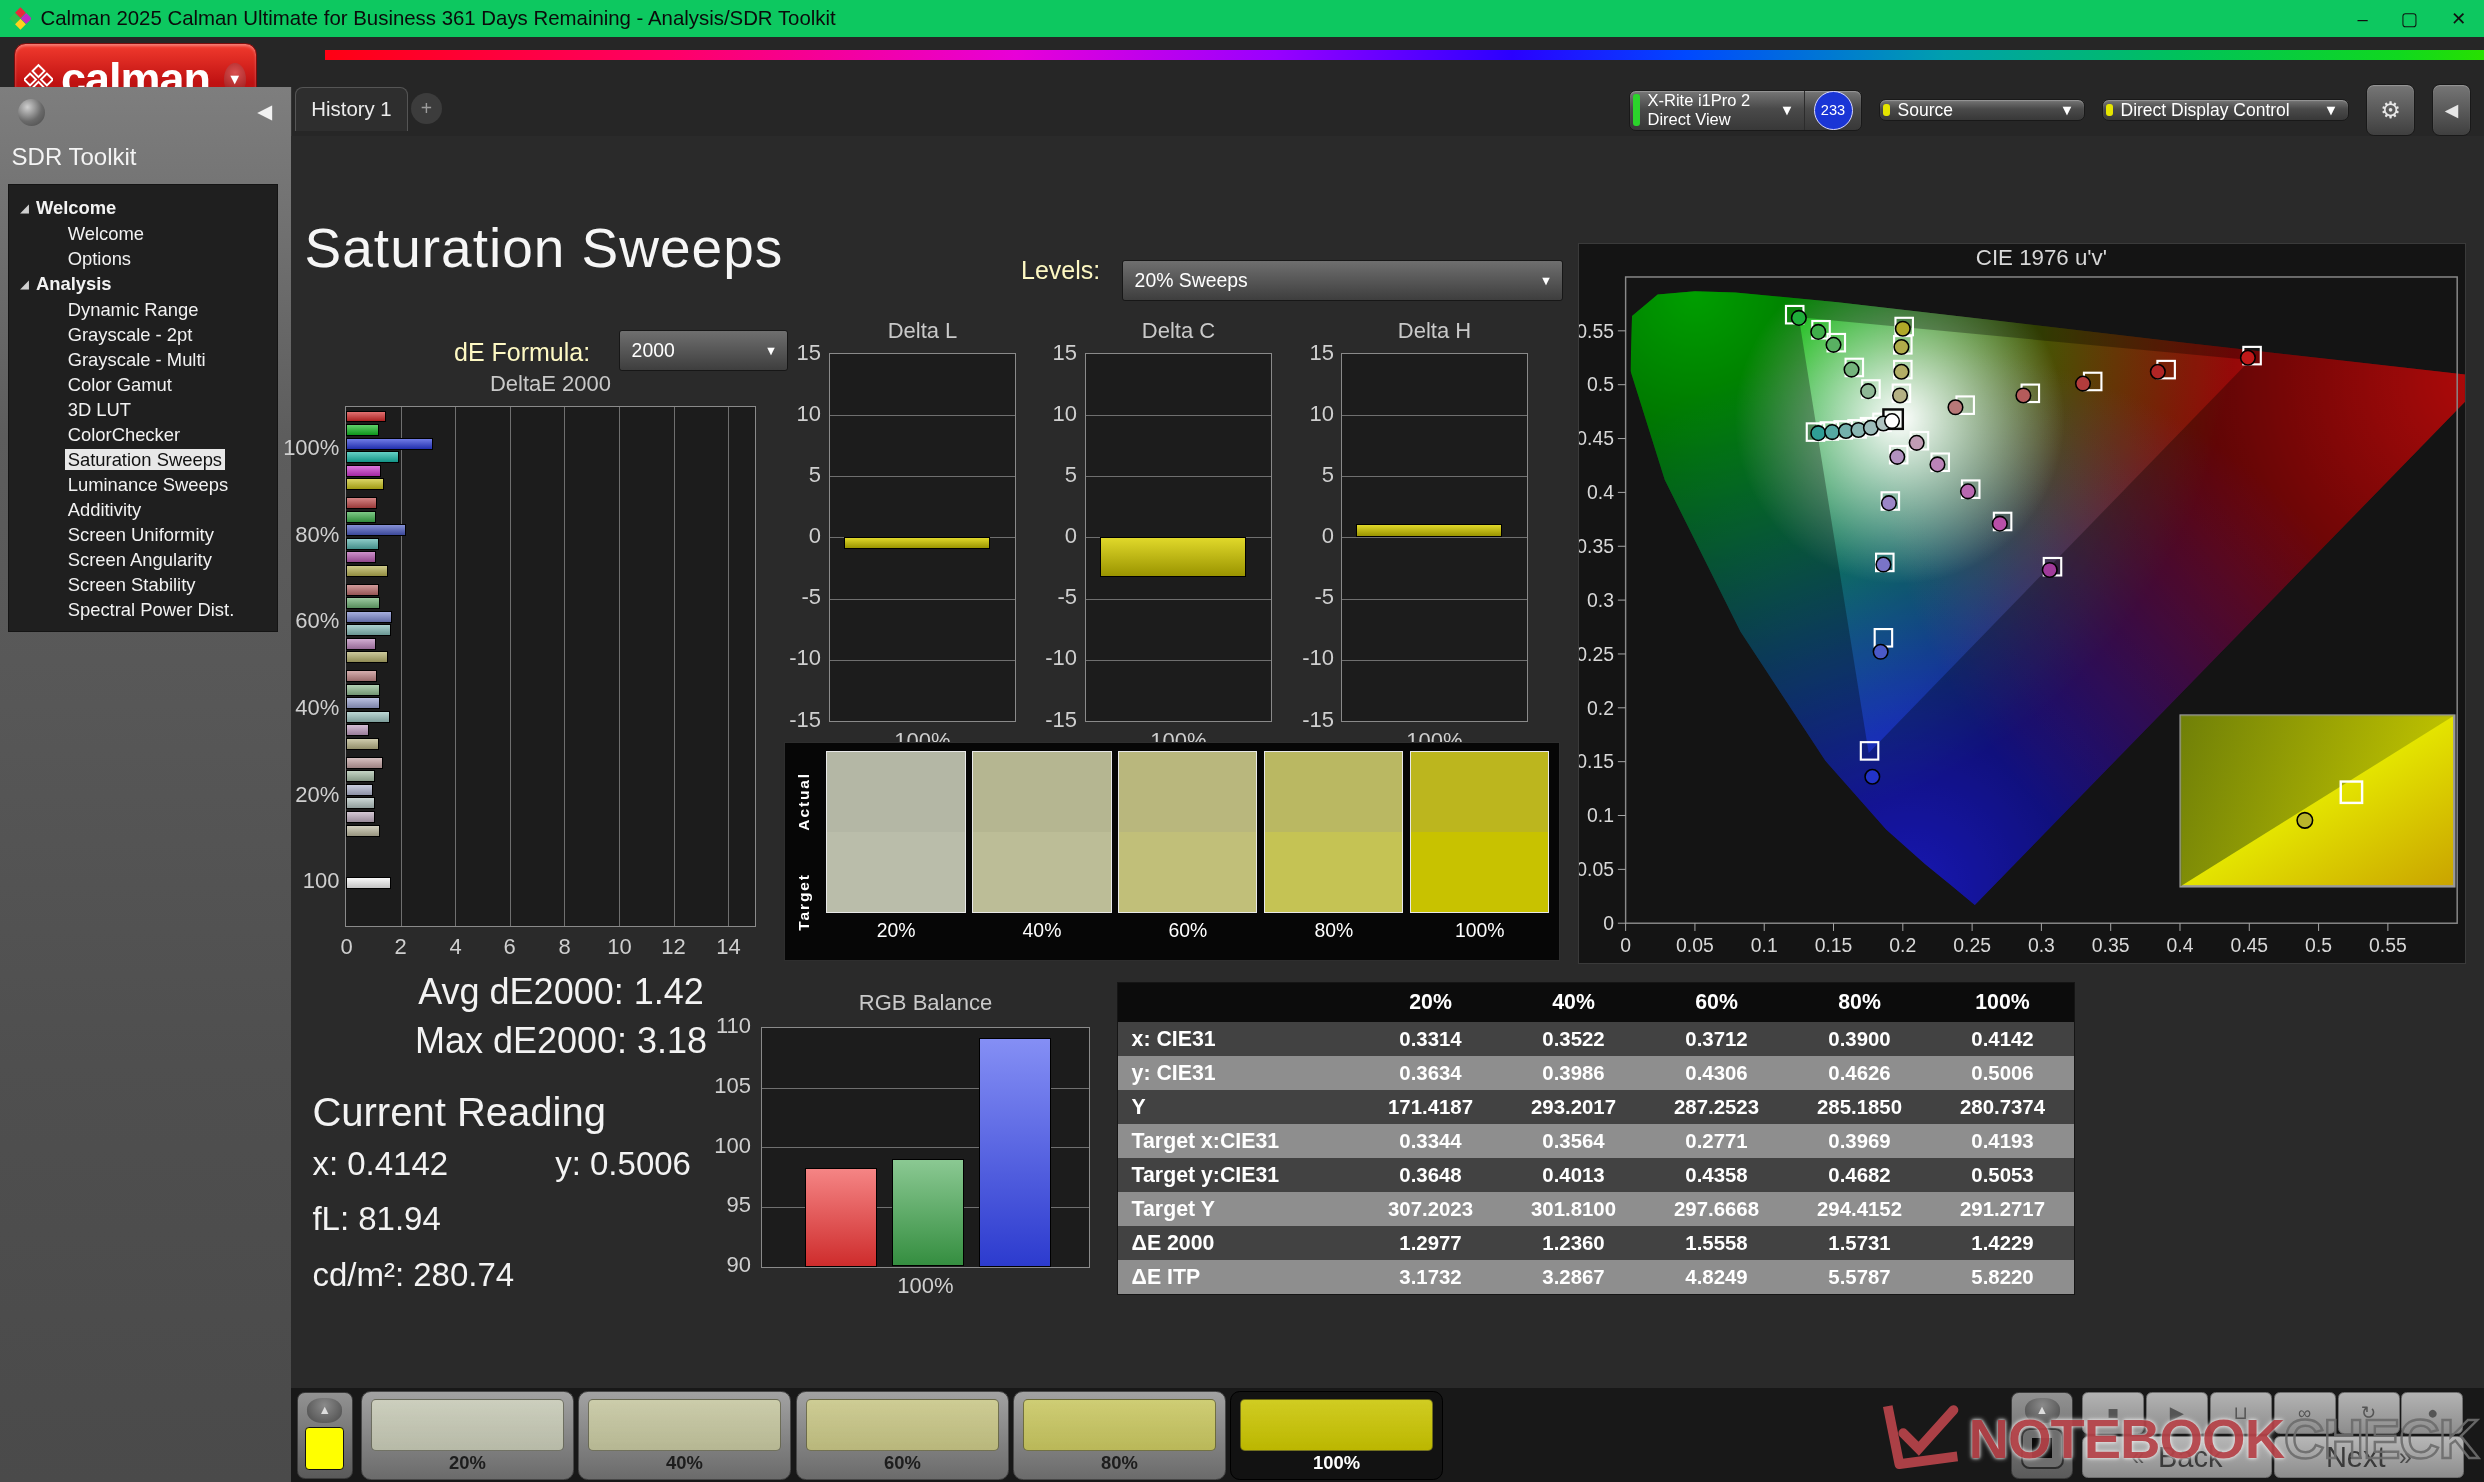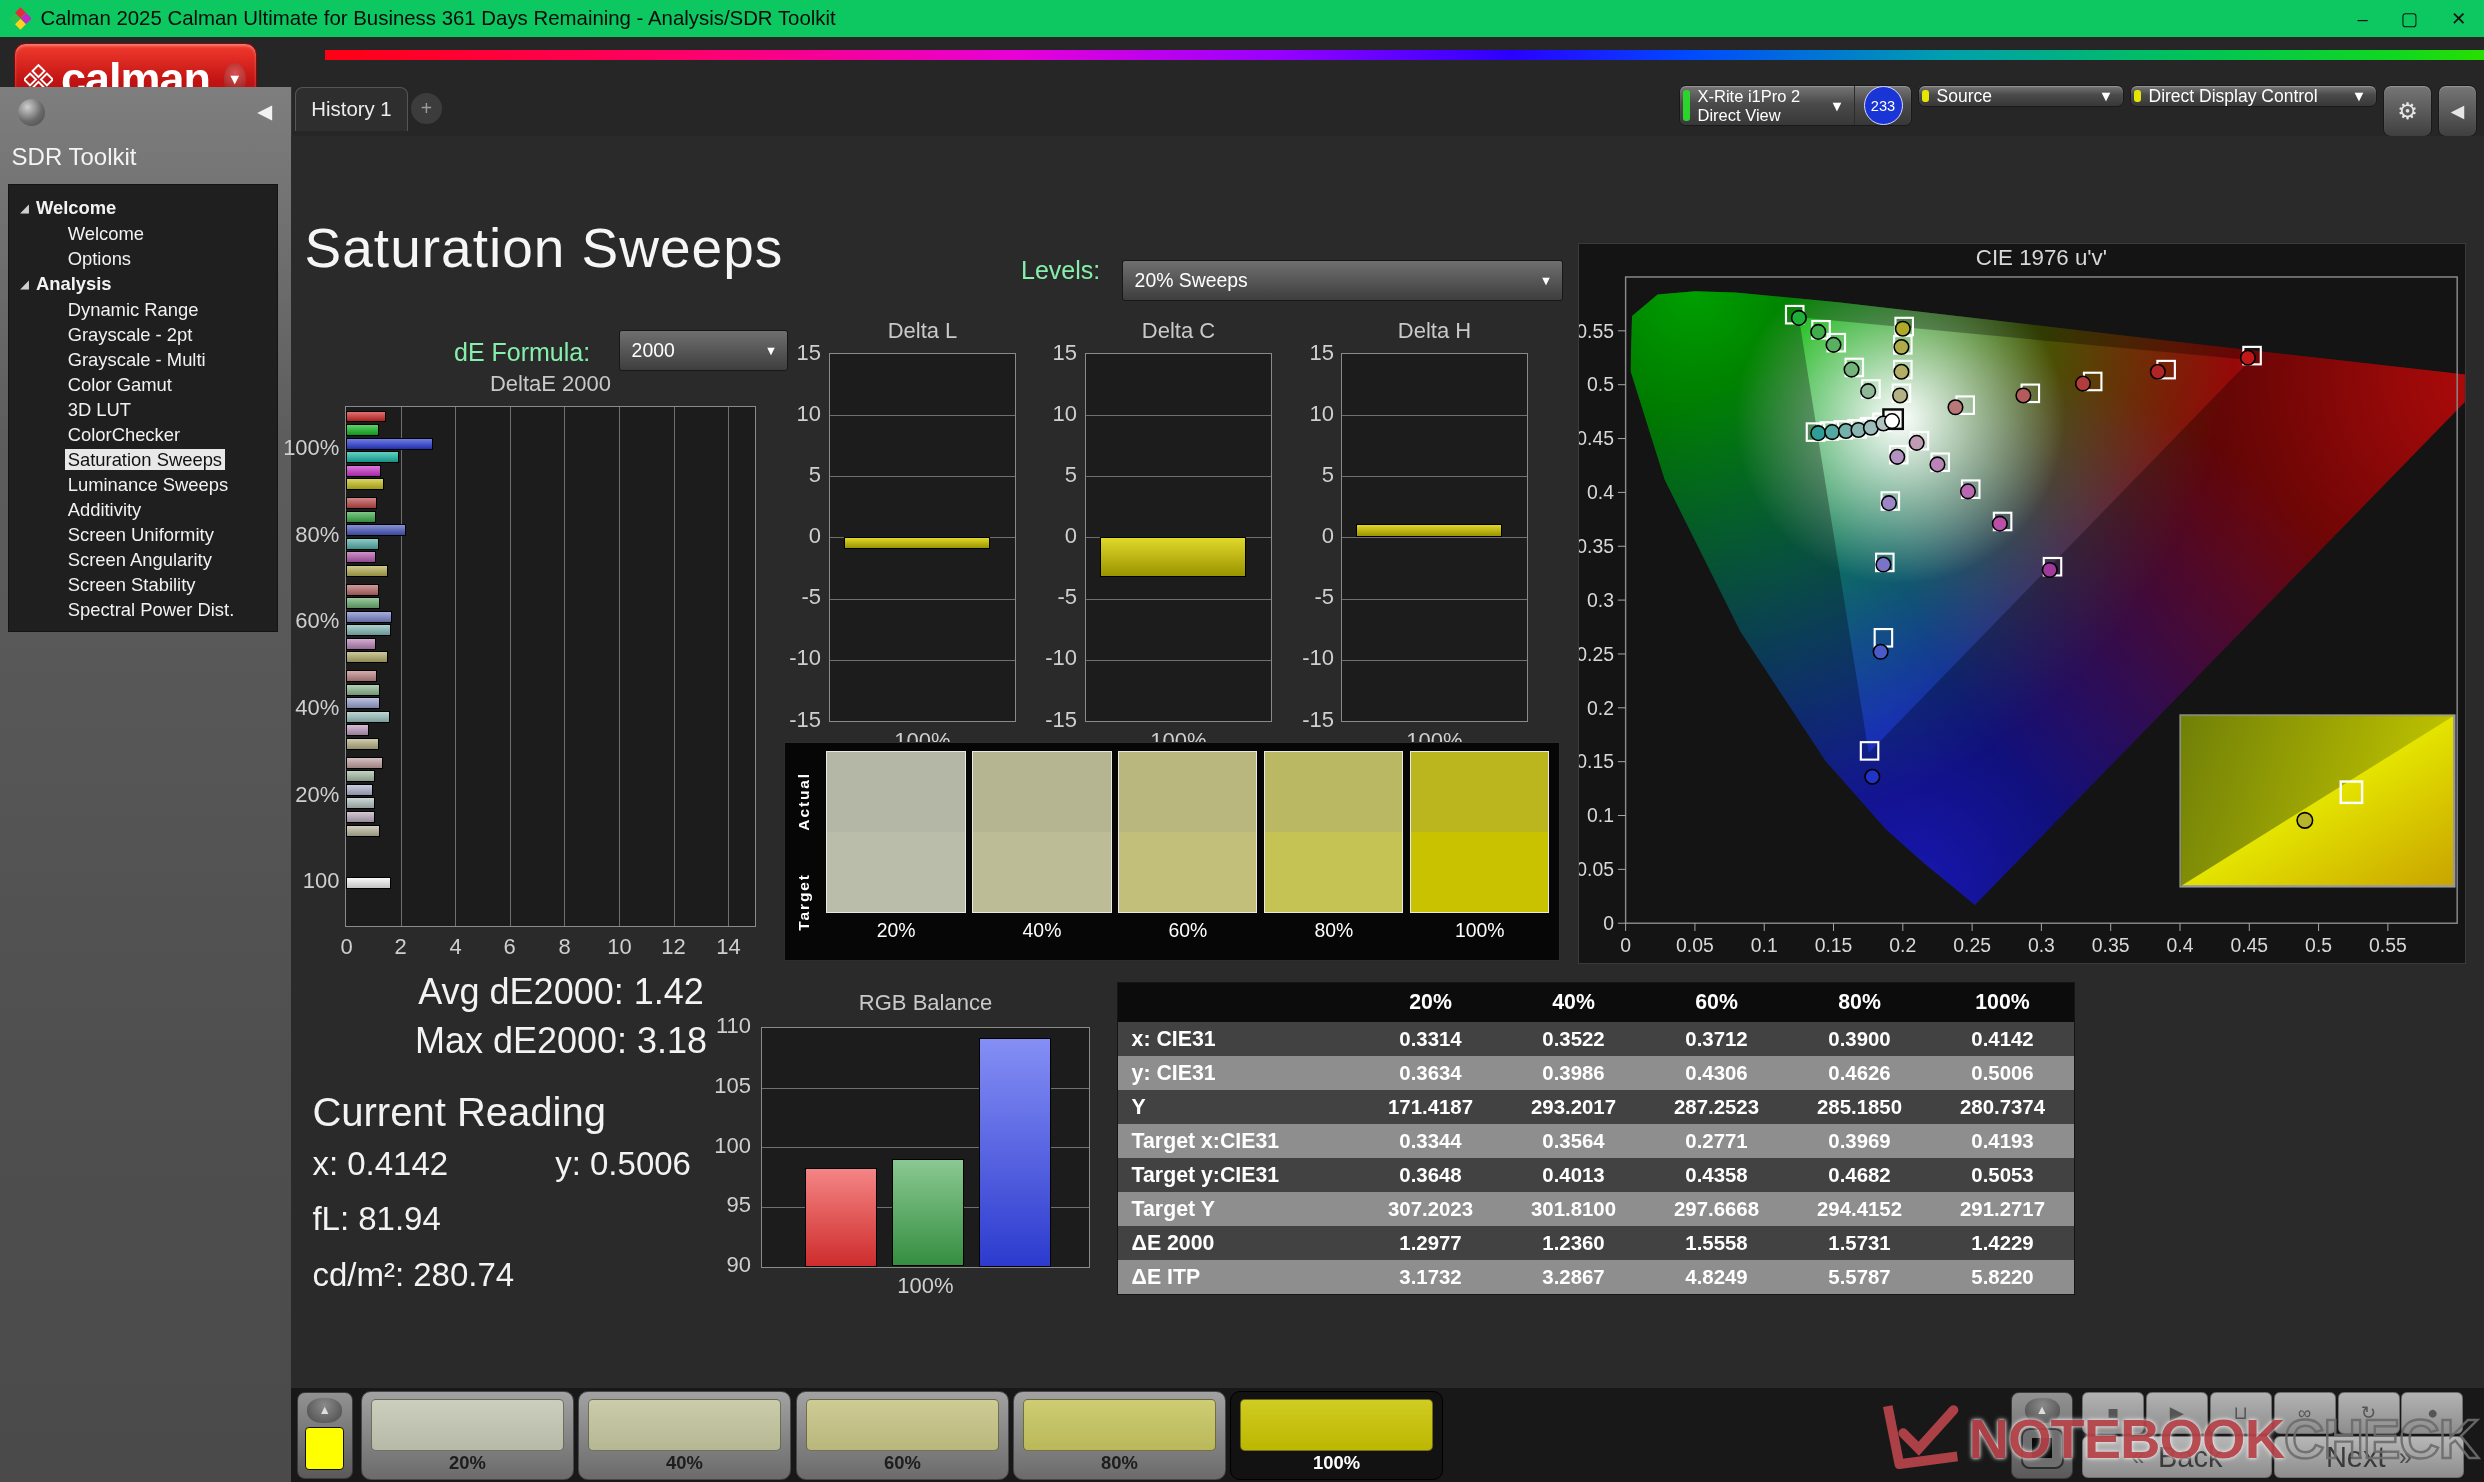--- a/index.html
+++ b/index.html
@@ -36,41 +36,41 @@
   .tree-row.group{font-weight:bold;}
   .tree-row.item{padding-left:56px;}
   .tree-row.item .lbl{padding:0 2.9px;}
   .tree-row.item.selected .lbl{background:#e8e8e8;color:#111;}
   
   .tab{position:absolute;left:295px;top:87px;width:111px;height:43px;background:#2e2e2e;
     border:1px solid #555;border-bottom:none;border-radius:7.8px 7.8px 0 0;
     color:#ececec;font-size:20.4px;display:flex;align-items:center;justify-content:center;cursor:pointer;}
   .tab-plus{position:absolute;left:411px;top:93px;width:31px;height:31px;border-radius:50%;
     background:#3c3c3c;color:#9c9c9c;font-size:19.4px;display:flex;align-items:center;justify-content:center;cursor:pointer;}
-  .toolbar{position:absolute;top:85px;right:7px;display:flex;gap:6px;align-items:flex-start;height:50px;}
+  .toolbar{position:absolute;top:85px;right:13px;display:flex;gap:17px;align-items:center;height:50px;}
   .ctl{position:relative;border-radius:6.8px;border:1px solid #191919;cursor:pointer;
     background:linear-gradient(#767676,#4a4a4a 45%,#383838);display:flex;align-items:center;
     box-shadow:inset 0 1px 1px rgba(255,255,255,.25);}
   .ctl .stripe{position:absolute;left:2.9px;top:3.9px;bottom:3.9px;width:6.8px;border-radius:2.9px;}
   .ctl .txt{margin-left:17.5px;color:#fff;line-height:1.15;}
   .ctl .arrow{margin:0 9.7px 0 auto;color:#fff;font-size:14.6px;}
   .ctl.meter{width:231px;}
   .ctl.meter .txt{font-size:16.5px;}
   .badgebox{width:56px;border-left:1px solid #2c2c2c;display:flex;align-items:center;justify-content:center;align-self:stretch;}
   .badge{width:37px;height:37px;border-radius:50%;background:#1a35d6;border:1.9px solid #d8d8ff;
     color:#fff;font-size:14.6px;display:flex;align-items:center;justify-content:center;}
   .ctl.source{width:204px;font-size:17.5px;}
   .ctl.ddc{width:245px;font-size:17.5px;}
   .sqbtn{width:47px;height:50px;border-radius:7.8px;border:1px solid #191919;cursor:pointer;
     background:linear-gradient(#767676,#3f3f3f);color:#e6e6e6;font-size:23px;
     display:flex;align-items:center;justify-content:center;box-shadow:inset 0 1px 1px rgba(255,255,255,.25);}
   
   .main{position:absolute;left:291px;top:136px;width:2193px;height:1252px;background:#2a2a2a;}
   .page-title{position:absolute;left:13.6px;top:80px;font-size:55px;font-weight:300;color:#f6f6f6;letter-spacing:1px;}
-  .fieldlabel{position:absolute;color:#86efac;font-size:25px;}
+  .fieldlabel{position:absolute;color:#fef9c3;font-size:25px;}
   .dropdown{position:absolute;height:39px;border:1px solid #171717;border-radius:2.9px;cursor:pointer;
     background:linear-gradient(#6f6f6f,#3e3e3e);display:flex;align-items:center;color:#fff;font-size:19.4px;}
   .dropdown .dtxt{margin-left:11.6px;}
   .dropdown .arrow{margin:0 9.7px 0 auto;font-size:12.6px;color:#fff;}
   .charttitle{position:absolute;color:#c9c9c9;font-size:22px;text-align:center;}
   .plot{position:absolute;background:#1c1c1c;border:1px solid #8a8a8a;box-sizing:border-box;}
   .gridv{position:absolute;top:0;bottom:0;width:1px;background:#6f6f6f;}
   .gridh{position:absolute;left:0;right:0;height:1px;background:#6f6f6f;}
   .axislab{position:absolute;color:#cfcfcf;font-size:22px;}
   .hbar{position:absolute;border:1px solid #000;box-sizing:border-box;}

